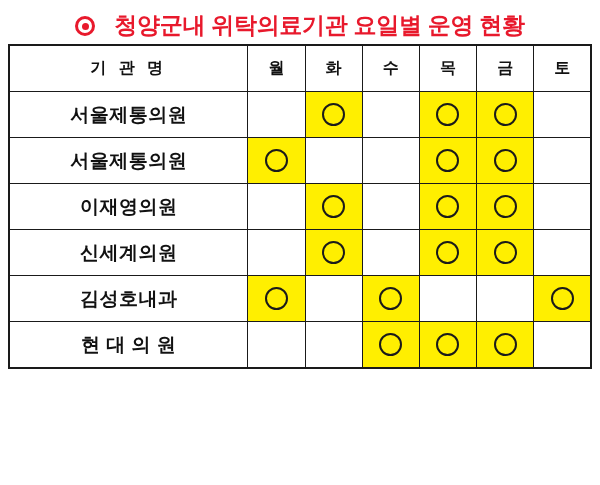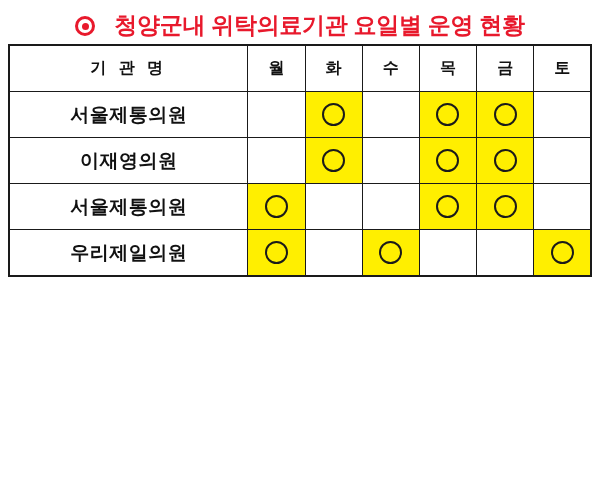--- a/index.html
+++ b/index.html
@@ -143,43 +143,61 @@
           <tr>
             <td class="inst-name">서울제통의원</td>
             <td></td>
             <td class="mark"><span class="circle"></span></td>
             <td></td>
             <td class="mark"><span class="circle"></span></td>
             <td class="mark"><span class="circle"></span></td>
             <td></td>
           </tr>
           <tr>
+            <td class="inst-name">서울제통의원</td>
+            <td class="mark"><span class="circle"></span></td>
+            <td></td>
+            <td></td>
+            <td class="mark"><span class="circle"></span></td>
+            <td class="mark"><span class="circle"></span></td>
+            <td></td>
+          </tr>
+          <tr>
             <td class="inst-name">이재영의원</td>
             <td></td>
             <td class="mark"><span class="circle"></span></td>
             <td></td>
             <td class="mark"><span class="circle"></span></td>
             <td class="mark"><span class="circle"></span></td>
             <td></td>
           </tr>
           <tr>
-            <td class="inst-name">서울제통의원</td>
-            <td class="mark"><span class="circle"></span></td>
-            <td></td>
-            <td></td>
-            <td class="mark"><span class="circle"></span></td>
-            <td class="mark"><span class="circle"></span></td>
-            <td></td>
-          </tr>
-          <tr>
-            <td class="inst-name">우리제일의원</td>
-            <td class="mark"><span class="circle"></span></td>
-            <td></td>
-            <td class="mark"><span class="circle"></span></td>
-            <td></td>
-            <td></td>
-            <td class="mark"><span class="circle"></span></td>
+            <td class="inst-name">신세계의원</td>
+            <td></td>
+            <td class="mark"><span class="circle"></span></td>
+            <td></td>
+            <td class="mark"><span class="circle"></span></td>
+            <td class="mark"><span class="circle"></span></td>
+            <td></td>
+          </tr>
+          <tr>
+            <td class="inst-name">김성호내과</td>
+            <td class="mark"><span class="circle"></span></td>
+            <td></td>
+            <td class="mark"><span class="circle"></span></td>
+            <td></td>
+            <td></td>
+            <td class="mark"><span class="circle"></span></td>
+          </tr>
+          <tr>
+            <td class="inst-name">현 대 의 원</td>
+            <td></td>
+            <td></td>
+            <td class="mark"><span class="circle"></span></td>
+            <td class="mark"><span class="circle"></span></td>
+            <td class="mark"><span class="circle"></span></td>
+            <td></td>
           </tr>
         </tbody>
     </table>
   </div>
 
 </div>
 
 </body></html>

